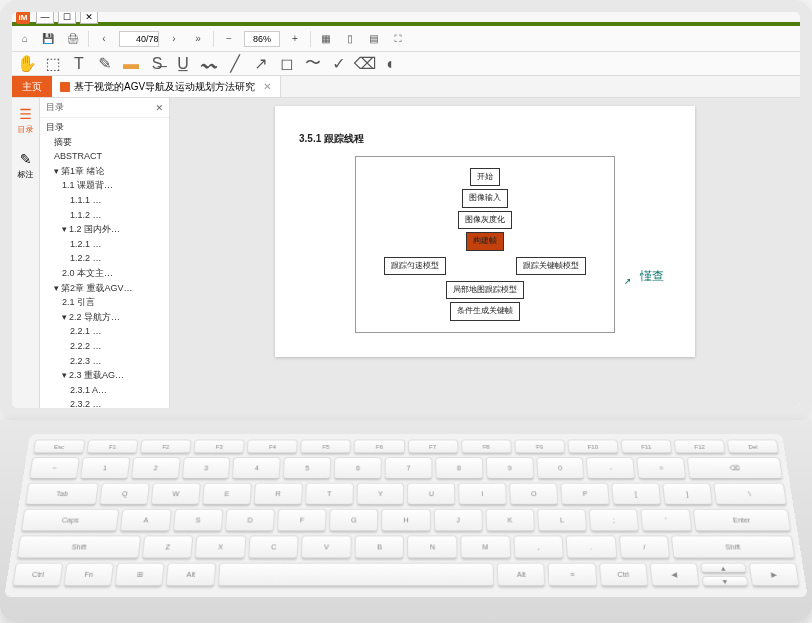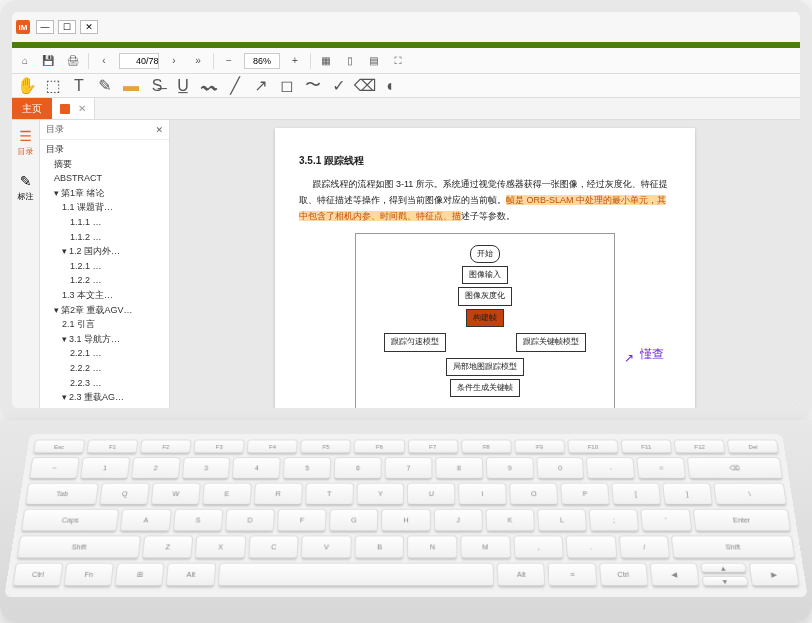--- a/index.html
+++ b/index.html
@@ -1,19 +1,19 @@
 <!DOCTYPE html>
 <html><head>
 <meta charset="utf-8">
 <style>
 * { margin: 0; padding: 0; box-sizing: border-box; font-family: "Microsoft YaHei", "SimSun", sans-serif; }
 body { background: #f5f5f5; display: flex; align-items: center; justify-content: center; min-height: 100vh; }
 .device { width: 812px; height: 623px; display: flex; flex-direction: column; }
 .screen-frame { background: #fff; border: 12px solid #e8e8e8; border-radius: 18px; box-shadow: 0 4px 20px rgba(0,0,0,.1); height: 420px; overflow: hidden; display: flex; flex-direction: column; }
-.titlebar { display: flex; align-items: center; height: 36px; background: #f7f7f7; border-bottom: 6px solid #4d7c0f; font-size: 10px; padding: 0 4px; }
+.titlebar { display: flex; align-items: center; height: 14px; background: #f7f7f7; border-bottom: 4px solid #4d7c0f; font-size: 10px; padding: 0 4px; }
 .app-icon { width: 14px; height: 14px; background: #e85d1e; border-radius: 2px; margin-right: 6px; display: flex; align-items: center; justify-content: center; color: #fff; font-size: 8px; font-weight: bold; }
 .menu-items { display: flex; gap: 10px; flex: 1; }
 .menu-items span { cursor: pointer; }
 .win-controls { display: flex; gap: 4px; }
 .win-btn { width: 18px; height: 14px; border: 1px solid #bbb; background: #fff; display: flex; align-items: center; justify-content: center; font-size: 9px; cursor: pointer; }
 .toolbar { display: flex; align-items: center; height: 26px; background: #fafafa; border-bottom: 1px solid #ddd; padding: 0 4px; gap: 6px; font-size: 10px; }
 .tb-btn { width: 18px; height: 18px; display: flex; align-items: center; justify-content: center; cursor: pointer; color: #555; border-radius: 2px; }
 .tb-sep { width: 1px; height: 16px; background: #ddd; }
 .page-input { width: 40px; height: 16px; font-size: 9px; text-align: center; border: 1px solid #ccc; padding-left: 16px; }
 .zoom-input { width: 36px; height: 16px; font-size: 9px; text-align: center; border: 1px solid #ccc; }
@@ -36,23 +36,23 @@
 .lv1 { padding-left: 14px; }
 .lv2 { padding-left: 22px; }
 .lv3 { padding-left: 30px; }
 .doc-viewer { flex: 1; background: #e8e8e8; overflow: auto; padding: 8px; }
 .page { width: 420px; background: #fff; margin: 0 auto; padding: 16px 24px; font-size: 9px; line-height: 1.8; color: #222; box-shadow: 0 1px 3px rgba(0,0,0,.2); }
 .page p { text-indent: 1.5em; margin-bottom: 6px; }
 .page h4 { font-size: 10px; font-weight: bold; margin: 8px 0 6px; }
 .highlight { background: #ffd9a0; color: #c05000; }
 .flowchart { width: 260px; margin: 8px auto; border: 1px solid #999; padding: 8px; position: relative; }
 .flow-box { border: 1px solid #333; padding: 1px 6px; font-size: 8px; text-align: center; margin: 3px auto; width: fit-content; position: relative; }
-.flow-oval { border-radius: 8px; }
+.flow-oval { border-radius: 0; }
 .flow-row { display: flex; justify-content: flex-start; gap: 30px; }
-.annotation { position: absolute; right: -50px; top: 110px; color: #6d28d9; font-size: 12px; font-family: Liberation Serif, serif; }
+.annotation { position: absolute; right: -50px; top: 110px; color: #0f766e; font-size: 12px; font-family: Liberation Mono, monospace; }
 .annotation::before { content: "↗"; position: absolute; left: -16px; top: 4px; }
 
 .keyboard-base { margin-top: 0; background: linear-gradient(#e8e8e8,#d8d8d8); border-radius: 0 0 16px 16px; padding: 14px 30px 22px; box-shadow: 0 6px 14px rgba(0,0,0,.15); perspective: 800px; }
 .keyboard { background: #f2f2f2; border-radius: 6px; padding: 6px; transform: rotateX(18deg); transform-origin: top; }
 .krow { display: flex; gap: 3px; margin-bottom: 3px; }
 .key { background: linear-gradient(#fefefe,#f0f0f0); border: 1px solid #ddd; border-bottom: 2px solid #ccc; border-radius: 4px; height: 24px; flex: 1; display: flex; align-items: center; justify-content: center; font-size: 7px; color: #888; box-shadow: 0 1px 2px rgba(0,0,0,.1); }
 .key.w15 { flex: 1.5; }
 .key.w2 { flex: 2; }
 .key.w25 { flex: 2.5; }
 .key.w6 { flex: 6; }
@@ -110,20 +110,21 @@
       <div class="tb-btn">〜</div>
       <div class="tb-btn">✓</div>
       <div class="tb-btn">⌫</div>
       <div class="tb-btn">◐</div>
     </div>
 
     <div class="tab-bar">
       <div class="tab-home">主页</div>
       <div class="tab-doc">
         <div class="tab-doc-icon"></div>
+        <span>基于视觉的AGV导航及运动规划方法研究</span>
         <span class="tab-close">✕</span>
       </div>
     </div>
 
     <div class="main">
       <div class="sidebar-tabs">
         <div class="side-tab active">
           <span class="side-tab-icon">☰</span>
           <span>目录</span>
         </div>
@@ -142,39 +143,36 @@
             <div class="tree-item lv0">目录</div>
             <div class="tree-item lv1">摘要</div>
             <div class="tree-item lv1">ABSTRACT</div>
             <div class="tree-item lv1">▾ 第1章 绪论</div>
             <div class="tree-item lv2">1.1 课题背…</div>
             <div class="tree-item lv3">1.1.1 …</div>
             <div class="tree-item lv3">1.1.2 …</div>
             <div class="tree-item lv2">▾ 1.2 国内外…</div>
             <div class="tree-item lv3">1.2.1 …</div>
             <div class="tree-item lv3">1.2.2 …</div>
-            <div class="tree-item lv2">1.3 本文主…</div>
+            <div class="tree-item lv2">2.0 本文主…</div>
             <div class="tree-item lv1">▾ 第2章 重载AGV…</div>
             <div class="tree-item lv2">2.1 引言</div>
-            <div class="tree-item lv2">▾ 3.1 导航方…</div>
+            <div class="tree-item lv2">▾ 2.2 导航方…</div>
             <div class="tree-item lv3">2.2.1 …</div>
             <div class="tree-item lv3">2.2.2 …</div>
             <div class="tree-item lv3">2.2.3 …</div>
             <div class="tree-item lv2">▾ 2.3 重载AG…</div>
             <div class="tree-item lv3">2.3.1 A…</div>
             <div class="tree-item lv3">2.3.2 …</div>
           </div>
       </div>
 
       <div class="doc-viewer">
         <div class="page">
           <h4>3.5.1 跟踪线程</h4>
-          <p>
-            <span>跟踪线程的流程如图 3-11 所示。系统通过视觉传感器获得一张图像，经过灰度化、特征提取、特征描述等操作，得到当前图像对应的当前帧。</span><span class="highlight">帧是 ORB-SLAM 中处理的最小单元，其中包含了相机内参、时间戳、特征点、描</span><span>述子等参数。</span>
-          </p>
           <div class="flowchart">
             <div class="flow-box flow-oval">开始</div>
             <div class="flow-box">图像输入</div>
             <div class="flow-box">图像灰度化</div>
             <div class="flow-box" style="background:#c2410c">构建帧</div>
             <div class="flow-row">
               <div class="flow-box">跟踪匀速模型</div>
               <div class="flow-box">跟踪关键帧模型</div>
             </div>
             <div class="flow-box">局部地图跟踪模型</div>

